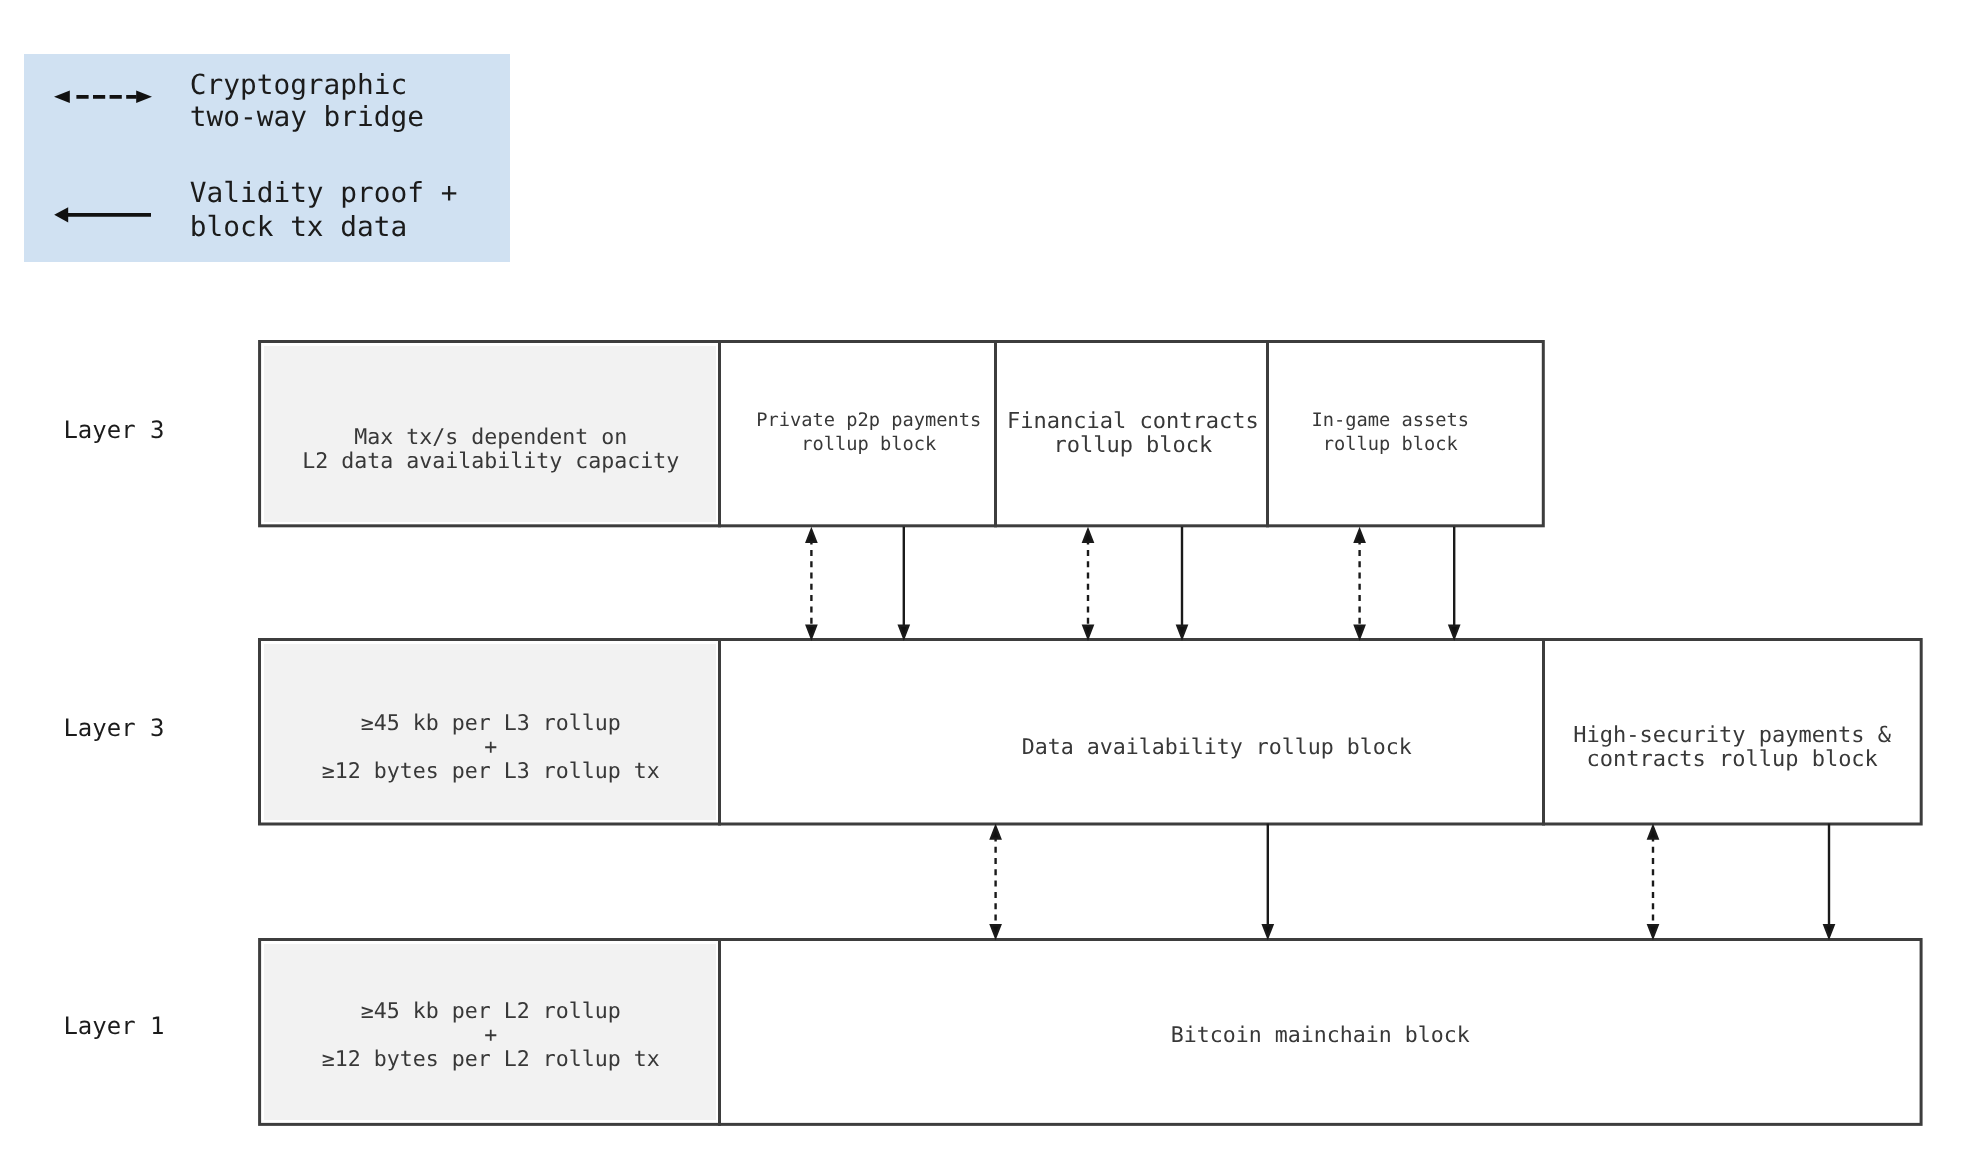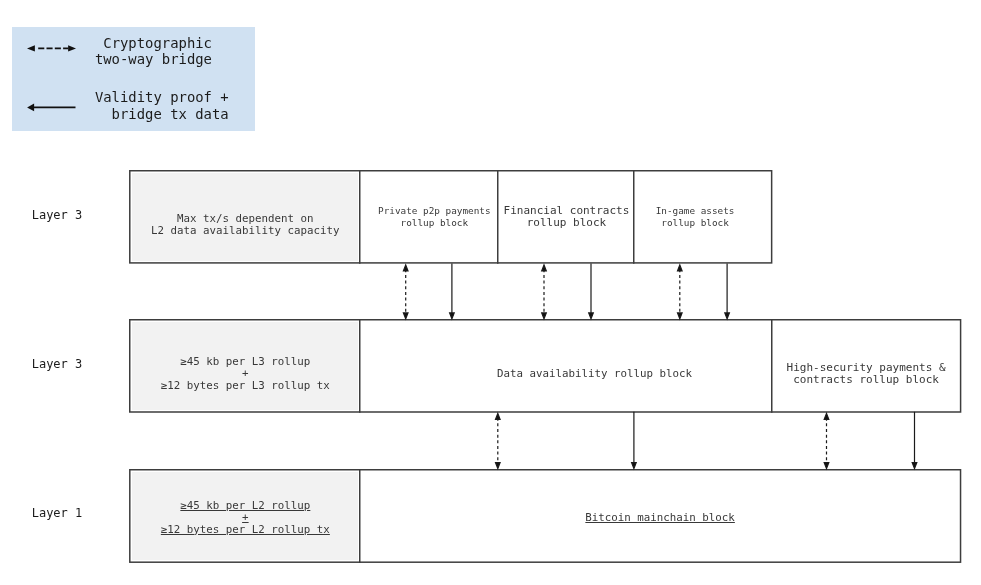--- a/index.html
+++ b/index.html
@@ -4,35 +4,35 @@
 <title>Layered rollup diagram</title>
 <style>
   html,body{margin:0;padding:0;}
   body{
     width:981px;height:585px;background:#ffffff;overflow:hidden;
     font-family:"DejaVu Sans Mono", monospace;
   }
   #stage{position:relative;width:981px;height:585px;}
 
   
-  #legend{position:absolute;left:12px;top:26.5px;width:243px;height:104.5px;background:#d0e1f2;text-align:right;}
+  #legend{position:absolute;left:12px;top:26.5px;width:243px;height:104.5px;background:#d0e1f2;}
   .legend-text{position:absolute;font-size:13.9px;line-height:16.3px;color:#1b1b1b;white-space:pre;}
   .legend-arrow{position:absolute;}
 
   
   .layer-label{position:absolute;font-size:12px;color:#1b1b1b;white-space:pre;}
 
   
   .row{position:absolute;box-sizing:border-box;}
   .row-border{position:absolute;left:0;top:0;pointer-events:none;overflow:visible;}
   .cell{position:absolute;top:0;bottom:0;box-sizing:border-box;display:flex;
         align-items:center;justify-content:center;text-align:center;
         color:#383838;white-space:pre;padding-top:17px;}
   .cell.small{padding-top:0px;}
-  .row.r1 .cell{padding-top:4px;text-decoration:underline;}
+  .row.r1 .cell{padding-top:4px;}
   .vdiv{position:absolute;top:0;overflow:visible;}
   .cellbg{position:absolute;background:#f2f2f2;}
 
   #arrows{position:absolute;left:0;top:0;width:981px;height:585px;overflow:visible;}
 </style>
 </head>
 <body>
 
 <div id="stage">
 
@@ -43,21 +43,21 @@
       <polygon points="49,6.4 41.1,3.3 41.1,9.5" fill="#111"></polygon>
     </svg>
     <div class="legend-text" style="left:82.9px;top:8.2px">Cryptographic
 two-way bridge</div>
 
     <svg class="legend-arrow" style="left:15.3px;top:74.5px;width:48.5px;height:12px" viewBox="0 0 48.5 12">
       <line x1="6.4" y1="6.4" x2="48.5" y2="6.4" stroke="#111" stroke-width="1.9" stroke-linecap="butt"></line>
       <polygon points="0.1,6.4 7.1,2.6 7.1,10.2" fill="#111"></polygon>
     </svg>
     <div class="legend-text" style="left:82.9px;top:62.8px">Validity proof +
-bridge tx data</div>
+block tx data</div>
   </div>
 
   <div class="layer-label" style="left:31.7px;top:207.8px">Layer 3</div>
   <div class="layer-label" style="left:31.7px;top:356.5px">Layer 3</div>
   <div class="layer-label" style="left:31.7px;top:506.3px">Layer 1</div>
 
   <div class="row" style="left:128.90px;top:170.10px;width:643.45px;height:93.67px">
     <div class="cellbg" style="left:2.95px;top:2.95px;width:225.75px;height:87.77px"></div>
     <div class="cell" style="left:2.15px;width:228.65px;font-size:10.8px;line-height:12.0px">Max tx/s dependent on
 L2 data availability capacity</div>
@@ -79,21 +79,21 @@
     <svg class="row-border" width="643.45" height="93.67" viewBox="0 0 643.45 93.67">
       <rect x="0.75" y="0.75" width="641.95" height="92.17" fill="none" stroke="#3d3d3d" stroke-width="1.50"></rect>
       </svg>
   </div>
 
   <div class="row" style="left:128.90px;top:318.90px;width:832.35px;height:93.75px">
     <div class="cellbg" style="left:2.95px;top:2.95px;width:225.75px;height:87.85px"></div>
     <div class="cell" style="left:2.15px;width:228.65px;font-size:10.8px;line-height:12.0px">≥45 kb per L3 rollup
 +
 ≥12 bytes per L3 rollup tx</div>
-    <div class="cell" style="left:235px;width:461px;font-size:10.8px;line-height:12.0px">Data availability rollup block</div>
+    <div class="cell" style="left:249px;width:461px;font-size:10.8px;line-height:12.0px">Data availability rollup block</div>
     <div class="cell" style="left:643.55px;width:187.30px;font-size:11px;line-height:12.0px">High-security payments &amp;
 contracts rollup block</div>
     <svg class="vdiv" style="left:230.15px" width="1.50" height="93.75" viewBox="0 0 1.50 93.75">
       <line x1="0.75" y1="0" x2="0.75" y2="93.75" stroke="#3d3d3d" stroke-width="1.50"></line>
       </svg>
     <svg class="vdiv" style="left:642.05px" width="1.50" height="93.75" viewBox="0 0 1.50 93.75">
       <line x1="0.75" y1="0" x2="0.75" y2="93.75" stroke="#3d3d3d" stroke-width="1.50"></line>
       </svg>
     <svg class="row-border" width="832.35" height="93.75" viewBox="0 0 832.35 93.75">
       <rect x="0.75" y="0.75" width="830.85" height="92.25" fill="none" stroke="#3d3d3d" stroke-width="1.50"></rect>

